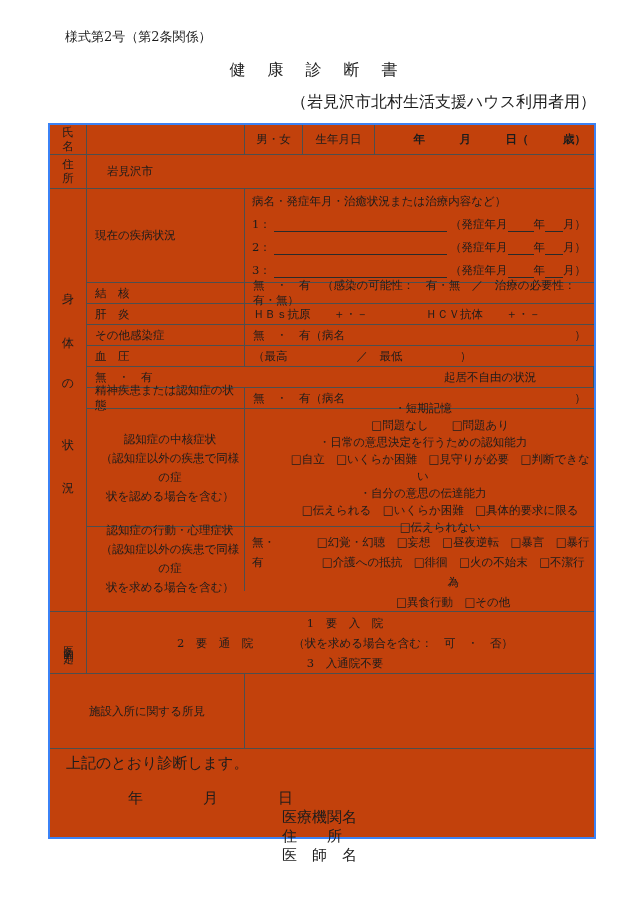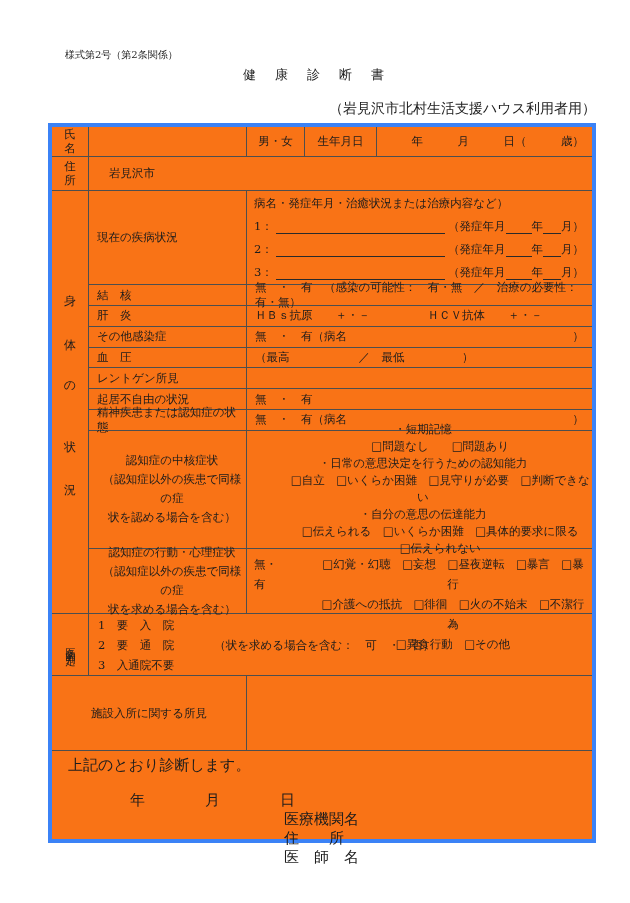--- a/index.html
+++ b/index.html
@@ -7,38 +7,38 @@
   .sheet {
     position: relative;
     width: 630px; height: 903px;
     margin: 0 auto;
     background: #ffffff;
     font-family: "DejaVu Serif", "Liberation Serif", serif;
     color: #1c1c1c;
     overflow: hidden;
   }
   .form-number {
-    position: absolute; left: 65px; top: 48px;
-    font-size: 10px;
+    position: absolute; left: 65px; top: 28px;
+    font-size: 13px;
   }
   .form-title {
-    position: absolute; left: 0; right: 0; top: 66px;
-    text-align: center; font-size: 13px; letter-spacing: 3px;
+    position: absolute; left: 0; right: 0; top: 60px;
+    text-align: center; font-size: 16px; letter-spacing: 3px;
   }
   .form-audience {
-    position: absolute; right: 34px; top: 100px;
-    font-size: 14px;
+    position: absolute; right: 34px; top: 92px;
+    font-size: 16px;
   }
   
   .ftable {
     position: absolute; left: 48px; top: 123px; width: 548px;
-    border: 4px solid #3b82f6;
+    border: 2px solid #3b82f6;
     font-size: 11.5px;
     display: flex; flex-direction: column;
-    background: #f97316;
+    background: #c2410c;
   }
   .row { display: flex; border-bottom: 1px solid #4e4e4e; }
   .row.last { border-bottom: none; }
   .cell { border-right: 1px solid #4e4e4e; display: flex; align-items: center; }
   .cell.end { border-right: none; }
   .w1 { width: 37px; }
   .w2 { width: 158px; }
   .w3 { width: 58px; }
   .w4 { width: 72px; }
   .grow { flex: 1; min-width: 0; }
@@ -76,21 +76,21 @@
   .d-gapY { width: 26px; border-bottom: 1px solid #2a2a2a; margin-bottom: 4px; height: 1em; }
   .d-gapM { width: 18px; border-bottom: 1px solid #2a2a2a; margin-bottom: 4px; height: 1em; }
   
   .spread { justify-content: space-between; padding-right: 8px; }
   
   .core-content { padding-left: 7px; line-height: 17px; display: flex; align-items: center; }
   .behave-content { padding: 5px 4px 0 7px; align-items: flex-start; line-height: 20px; }
   .behave-options { margin-left: 30px; }
   .label-multiline { padding-left: 9px; line-height: 19px; }
   
-  .judge-content { flex-direction: column; justify-content: center; align-items: flex-start;
+  .judge-content { flex-direction: column; justify-content: center; align-items: center;
                    padding-left: 9px; line-height: 20px; }
   .judge-line2 { display: flex; }
   .judge-note { margin-left: 40px; }
   
   .facility-label { width: 195px; justify-content: center; }
   
   .hr-footer { padding-top: 5px; line-height: 19px; font-size: 15px; }
   .f-statement { padding-left: 16px; }
   .f-date { padding-left: 78px; margin-top: 16px; }
   .f-sig { padding-left: 232px; }
@@ -106,21 +106,21 @@
 
   <div class="ftable">
 
     <div class="row hr-identity">
       <div class="cell w1 two-char">
           <span>氏名</span>
         </div>
       <div class="cell w2"></div>
       <div class="cell w3 center">男・女</div>
       <div class="cell w4 center">生年月日</div>
-      <div class="cell grow end" style="justify-content:flex-end; padding-right:8px;">年　　　月　　　日（　　　歳）</div>
+      <div class="cell grow end" style="justify-content:flex-end; padding-right:8px;font-weight:bold;">年　　　月　　　日（　　　歳）</div>
     </div>
 
     <div class="row hr-address">
       <div class="cell w1 two-char">
           <span>住所</span>
         </div>
       <div class="cell grow end padL">岩見沢市</div>
     </div>
 
     <div class="row hr-body">
@@ -179,28 +179,24 @@
             <span>無　・　有（病名</span>
             <span>）</span>
           </div>
         </div>
 
         <div class="srow h21">
           <div class="cell w2 padL">血　圧</div>
           <div class="cell grow end padL">（最高　　　　　　／　最低　　　　　）</div>
         </div>
 
-        <div class="srow h21">
-          <div class="cell w2 padL">レントゲン所見</div>
-          <div class="cell grow end padL"></div>
-        </div>
-
-        <div class="srow h21">
+
+        <div class="srow h21">
+          <div class="cell grow end padL">無　・　有</div>
           <div class="cell w2 padL">起居不自由の状況</div>
-          <div class="cell grow end padL">無　・　有</div>
         </div>
 
         <div class="srow h21">
           <div class="cell w2 padL">精神疾患または認知症の状態</div>
           <div class="cell grow end padL spread">
             <span>無　・　有（病名</span>
             <span>）</span>
           </div>
         </div>
 

